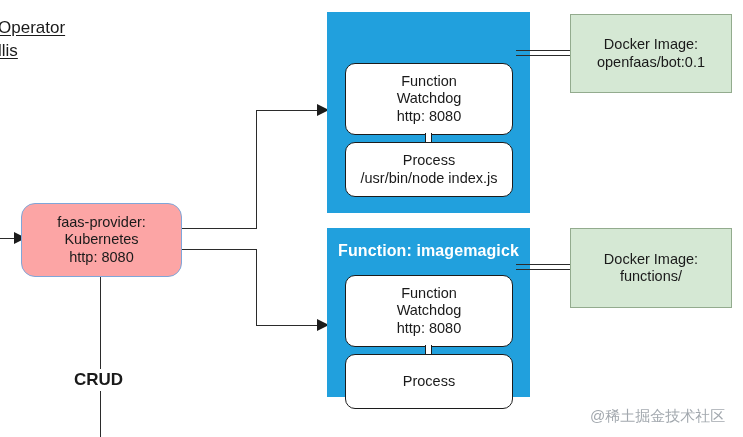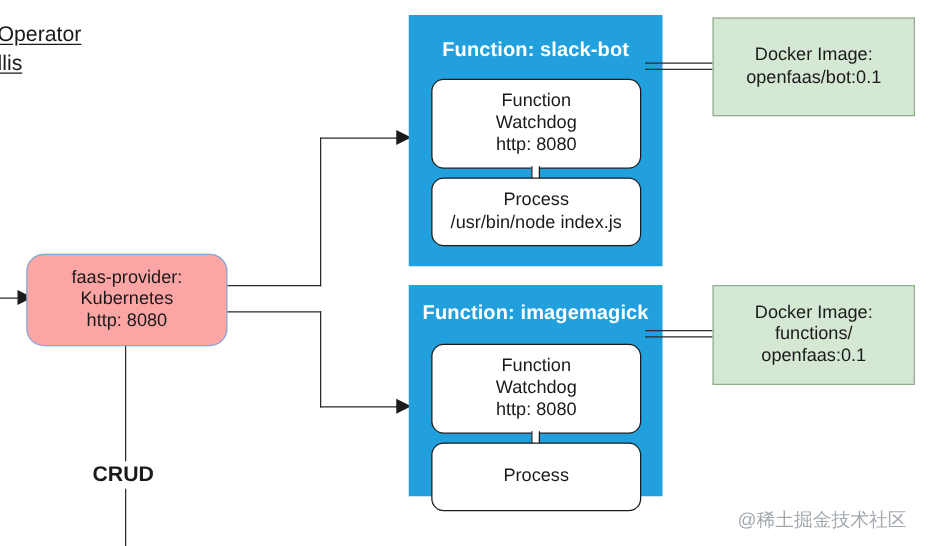--- a/index.html
+++ b/index.html
@@ -195,21 +195,20 @@
   <div class="line-v" style="left:256px; top:110px; height:119px;"></div>
   <div class="line-h" style="left:256px; top:110px; width:65px;"></div>
   <div class="arrow-right" style="left:317px; top:103.5px;"></div>
 
   <div class="line-h" style="left:182px; top:249px; width:75px;"></div>
   <div class="line-v" style="left:256px; top:249px; height:77px;"></div>
   <div class="line-h" style="left:256px; top:325px; width:65px;"></div>
   <div class="arrow-right" style="left:317px; top:318.5px;"></div>
 
   <div class="abs function-container" id="slack-bot-container">
-    <div class="function-title" id="slack-bot-title">Function: slack-bot</div>
 
     <div class="inner-box center-text" id="slack-bot-watchdog">
       <div>Function</div>
       <div>Watchdog</div>
       <div>http: 8080</div>
     </div>
 
     <div class="inner-link" style="left:98px; top:121px; height:11px;"></div>
 
     <div class="inner-box center-text" id="slack-bot-process">
@@ -238,18 +237,17 @@
   <div class="double-link" style="left:516px; top:264px; width:56px;"></div>
 
   <div class="abs docker-box center-text" id="docker-bot">
     <div>Docker Image:</div>
     <div>openfaas/bot:0.1</div>
   </div>
 
   <div class="abs docker-box center-text" id="docker-imagemagick">
     <div>Docker Image:</div>
     <div>functions/</div>
-    <div>openfaas:0.1</div>
   </div>
 
   <div class="abs" id="watermark-brand">@稀土掘金技术社区</div>
 
 </div>
 
 </body></html>

